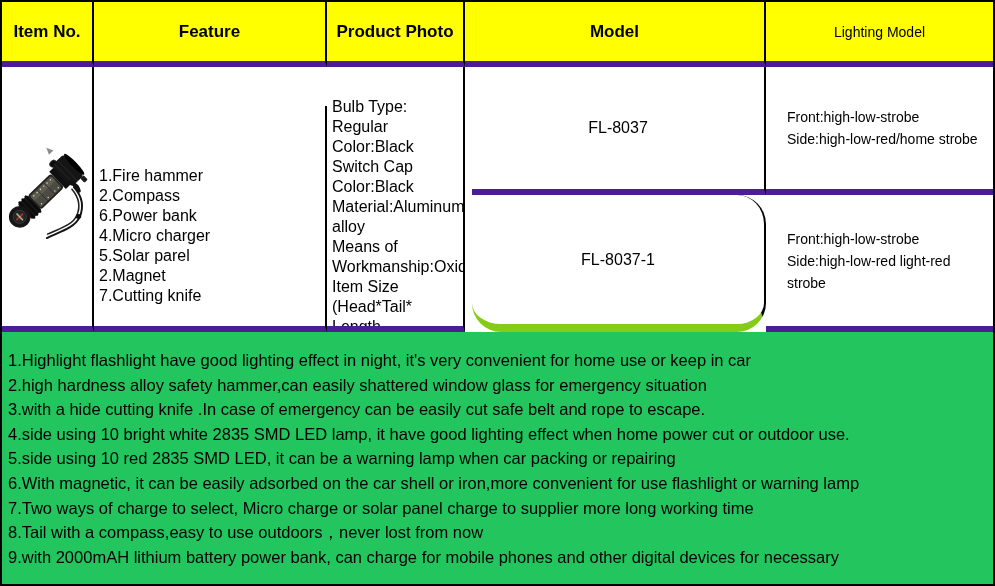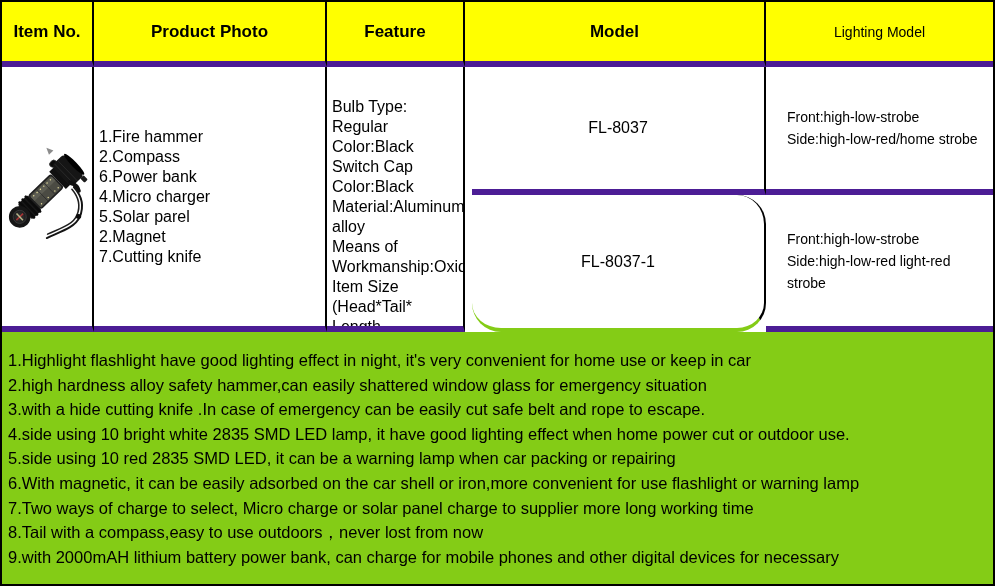--- a/index.html
+++ b/index.html
@@ -38,57 +38,57 @@
   .hdr-light { font-weight:normal; font-size:14px;text-align:right; }
   .item-cell {
     display:flex; align-items:center; justify-content:center;
     font-size:16px;
     margin-left:7px;
   }
   .photo-cell { grid-row:2/4; background:#fff; }
   .feature-cell {
     grid-row:2/4;
     padding:60px 4px 0 5px;
-    font-size:16px; line-height:20px;
+    font-size:16px; line-height:20px;margin-top:39px;
   }
   .model-cell {
     grid-row:2/4;
     padding:30px 16px 0 5px;
     font-size:16px; line-height:20px;
   }
   .light-cell {
     display:flex; flex-direction:column; justify-content:center;
     padding-left:21px;
     font-size:14px; line-height:22px;
   }
   
   .notes {
     height:252px;
     padding:16px 8px 0 6px;
     font-size:16.5px;
     line-height:24.6px;
-    background:#84cc16;
+    background:#22c55e;
   }
   .photo-svg { width:100%; height:100%; display:block; }
 </style>
 </head>
 <body>
 
 <div class="sheet">
 
   <div class="spec-table">
 
     <div class="cell hdr">
       <span>Item No.</span>
     </div>
     <div class="cell hdr">
-      <span>Product Photo</span>
+      <span>Feature</span>
     </div>
     <div class="cell hdr">
-      <span>Feature</span>
+      <span>Product Photo</span>
     </div>
     <div class="cell hdr">
       <span>Model</span>
     </div>
     <div class="cell hdr hdr-light last-col">
       <span>Lighting Model</span>
     </div>
 
     <div class="cell item-cell">
       <span>FL-8037</span>
@@ -164,21 +164,21 @@
       <div>Means of Workmanship:Oxidation</div>
       <div>Item Size (Head*Tail* Length</div>
 
     </div>
 
     <div class="cell light-cell last-col">
       <div>Front:high-low-strobe</div>
       <div>Side:high-low-red/home strobe</div>
     </div>
 
-    <div class="cell item-cell" style="border-bottom:4px solid #84cc16;border-radius:29px;">
+    <div class="cell item-cell" style="border-bottom:8px solid #84cc16;border-radius:29px;">
       <span>FL-8037-1</span>
     </div>
 
     <div class="cell light-cell last-col">
       <div>Front:high-low-strobe</div>
       <div>Side:high-low-red light-red strobe</div>
     </div>
 
   </div>
 

